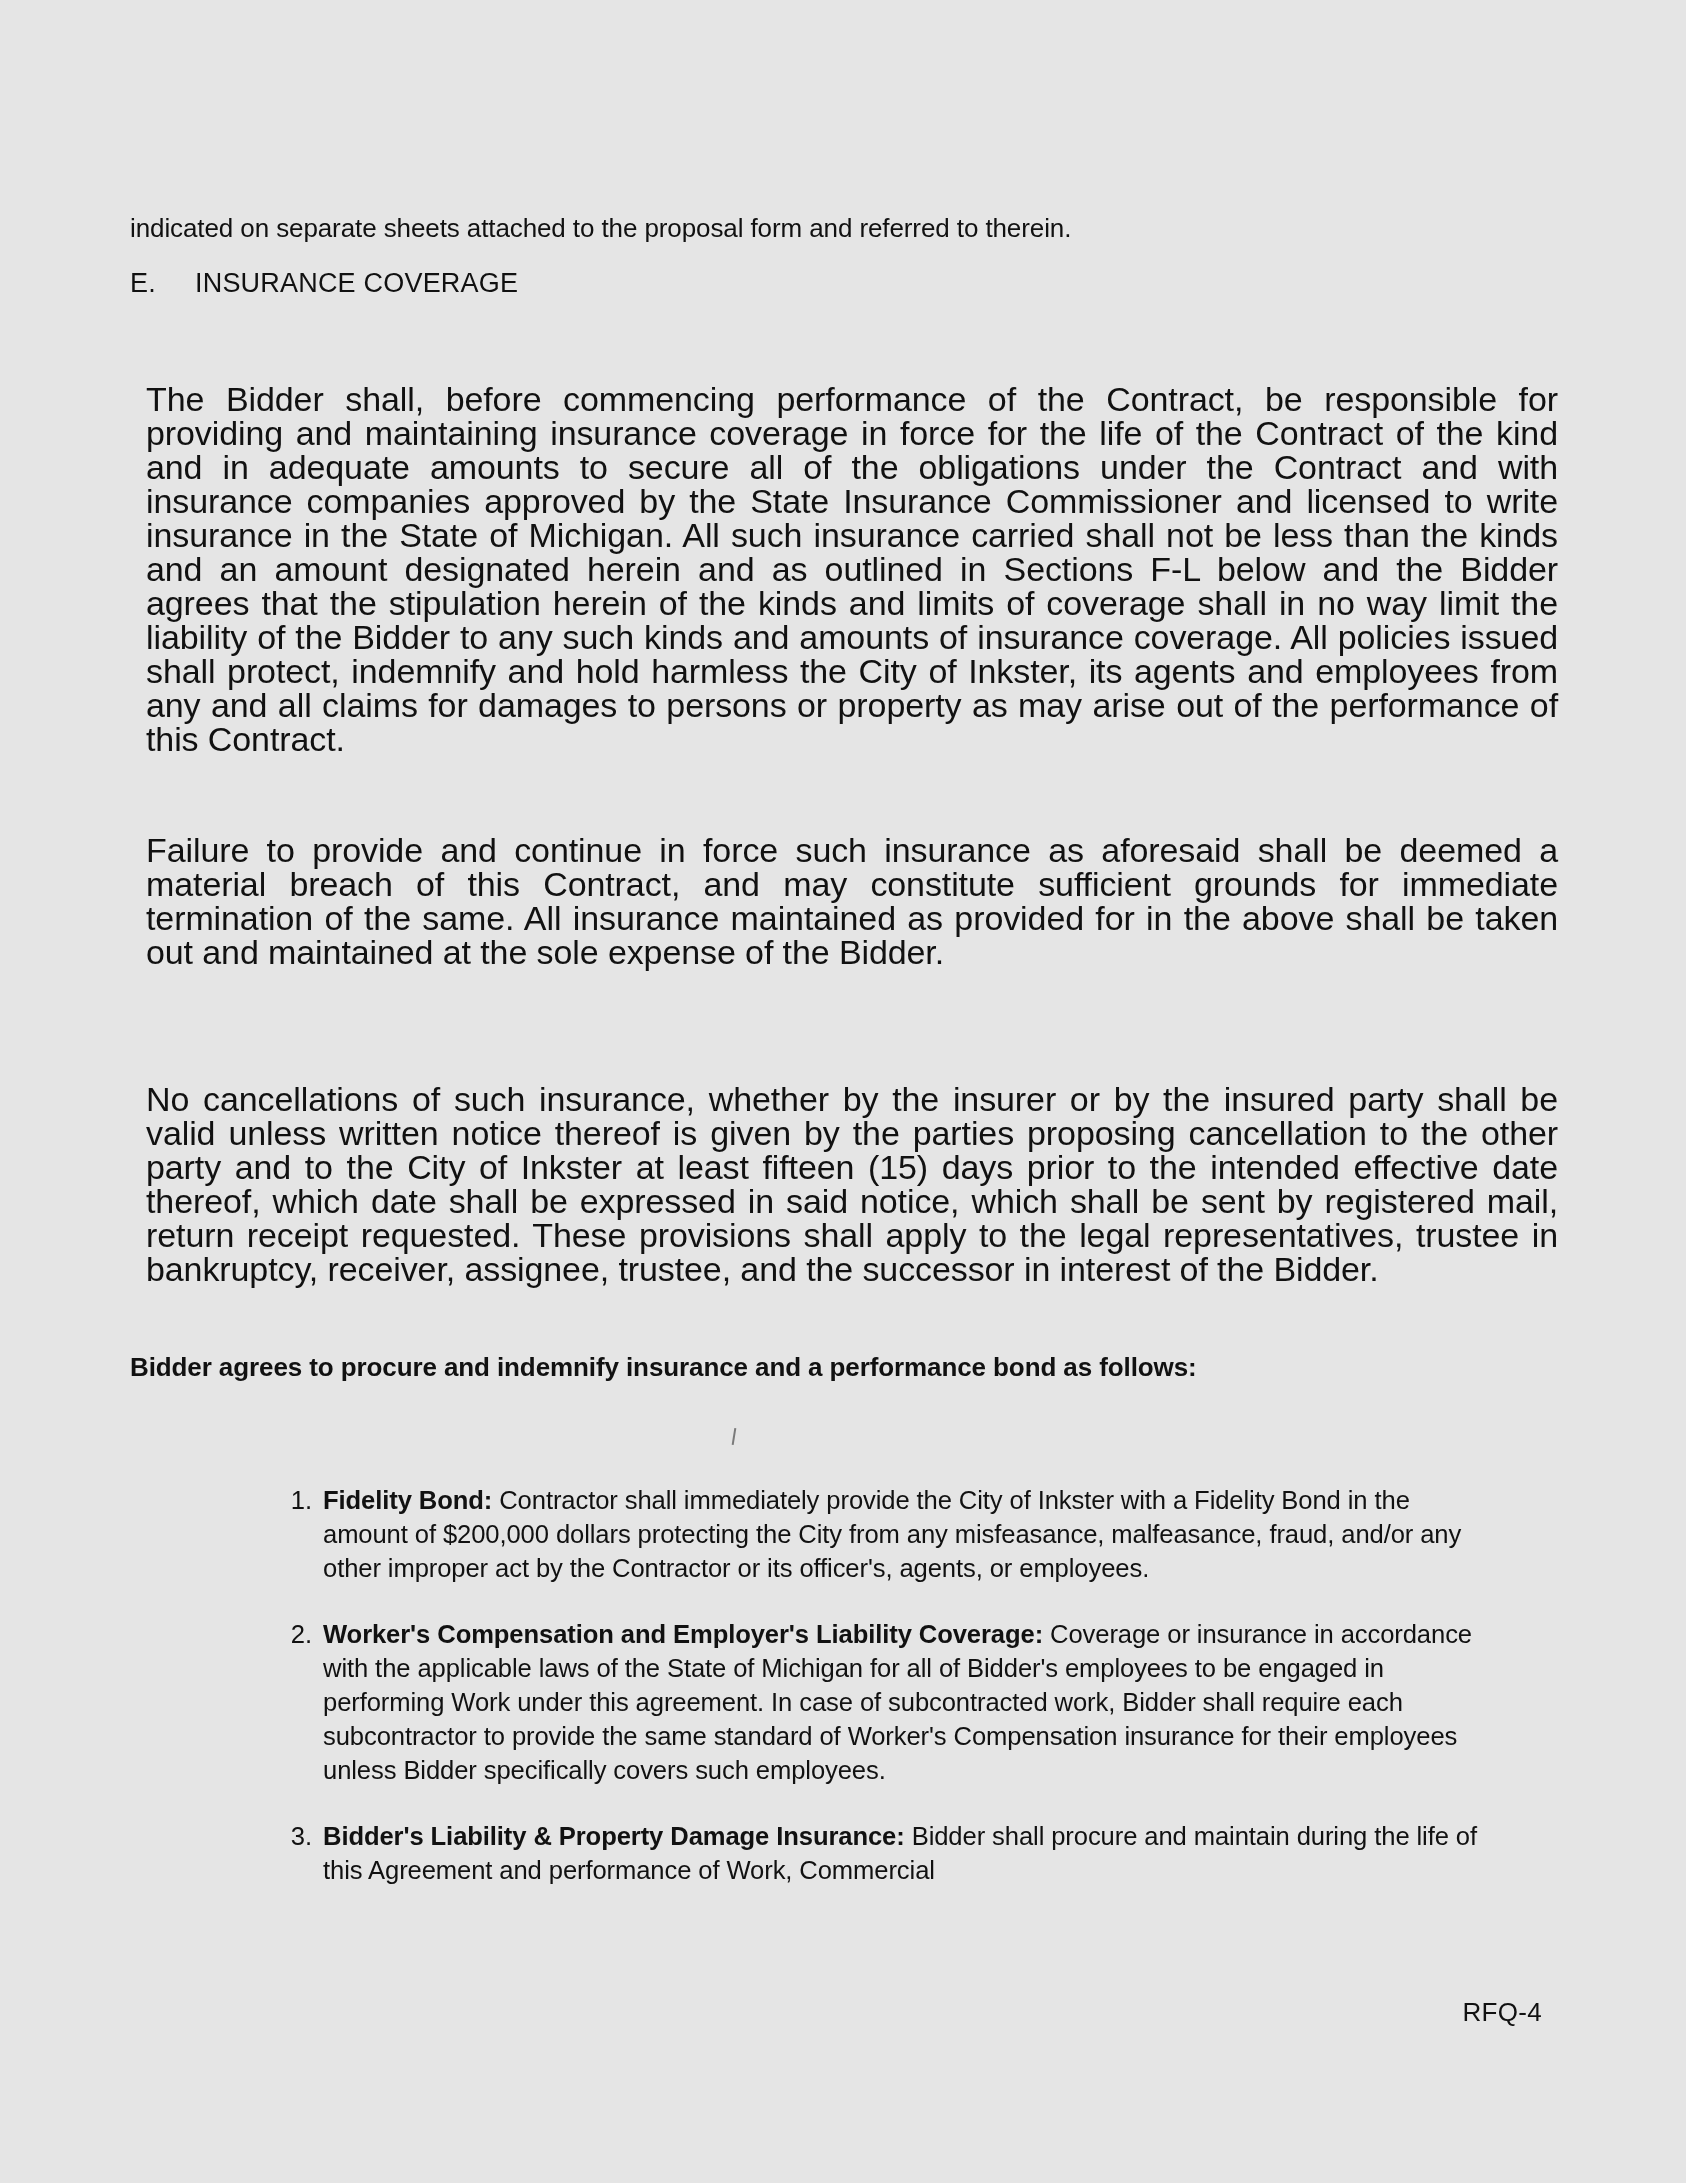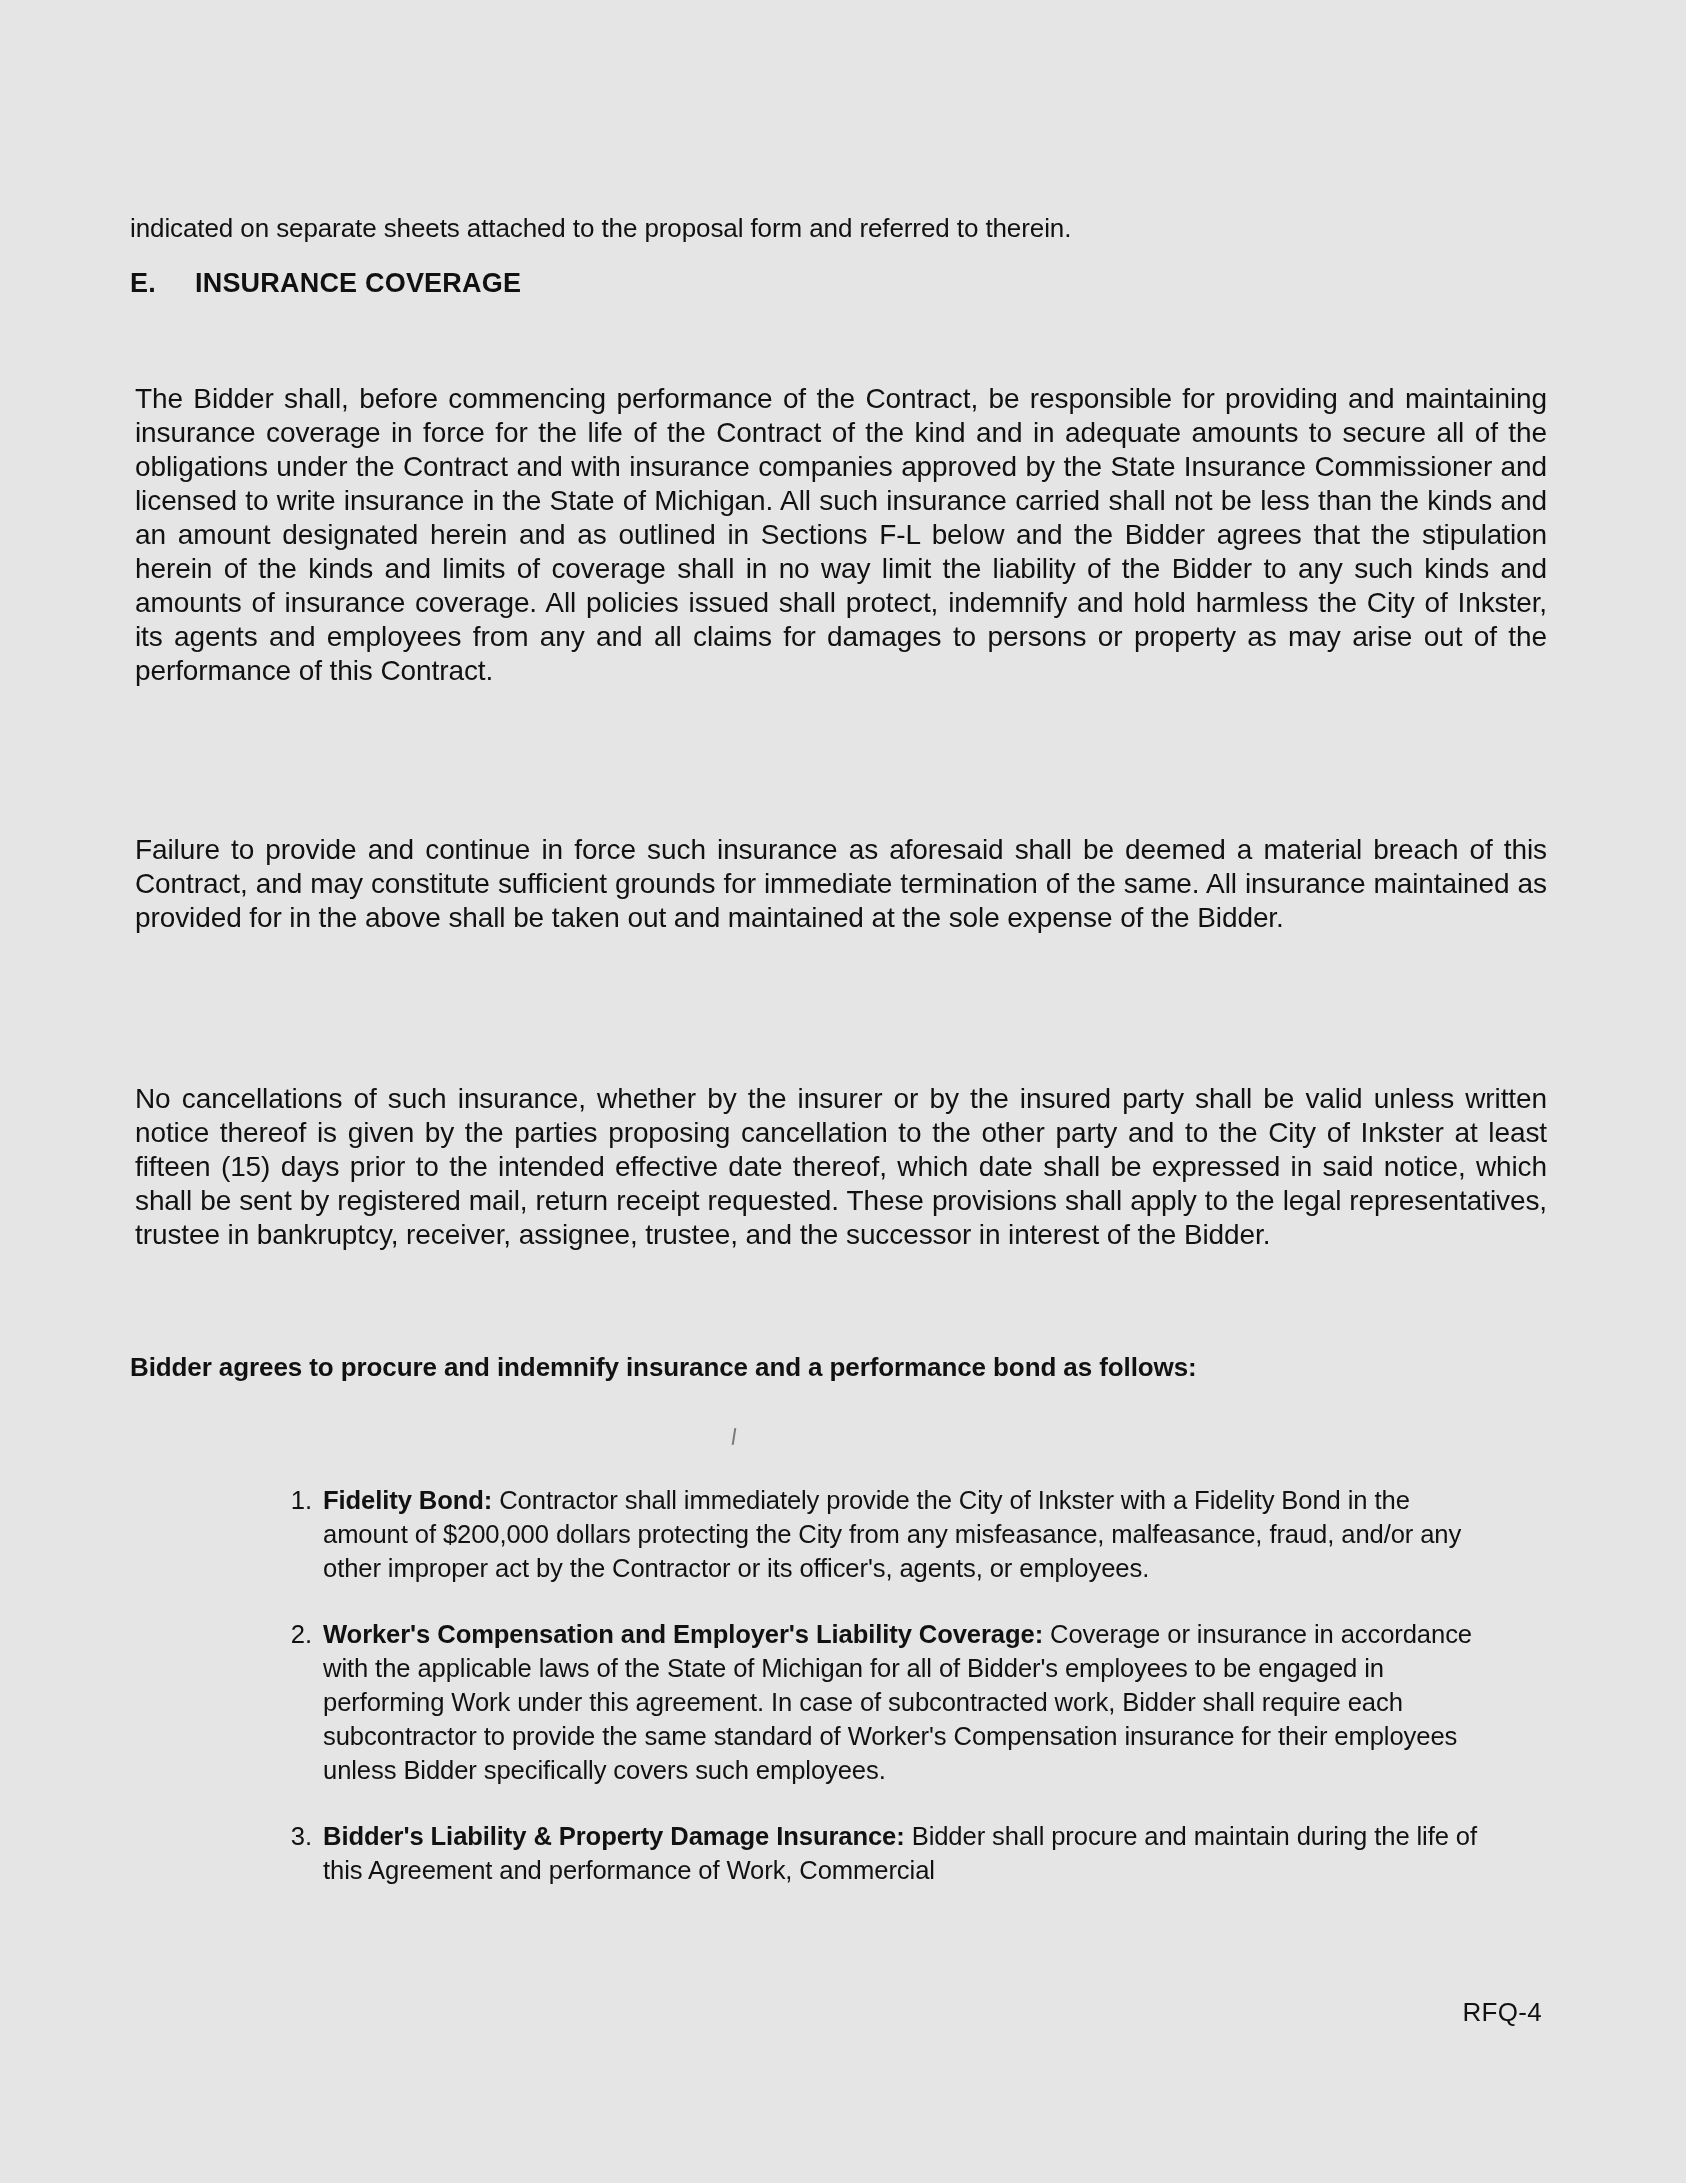--- a/index.html
+++ b/index.html
@@ -36,34 +36,34 @@
     text-align: left;
     white-space: nowrap;
   }
 
   .section-heading {
     position: absolute;
     left: 0;
     top: 265px;
     width: 1412px;
     font-size: 27px;
-    font-weight: bold;
+    font-weight: normal;
     line-height: 37px;
     letter-spacing: 0.2px;
   }
   .section-heading .letter {
     display: inline-block;
     width: 65px;
   }
 
   .para {
     position: absolute;
-    left: 5px;
+    left: 16px;
     width: 1412px;
-    font-size: 28px;
+    font-size: 34px;
     line-height: 34px;
     text-align: justify;
     text-justify: inter-word;
     letter-spacing: -0.1px;
     hyphens: none;
   }
   .para.p1 { top: 382px; }
   .para.p2 { top: 833px; }
   .para.p3 { top: 1082px; }
 

